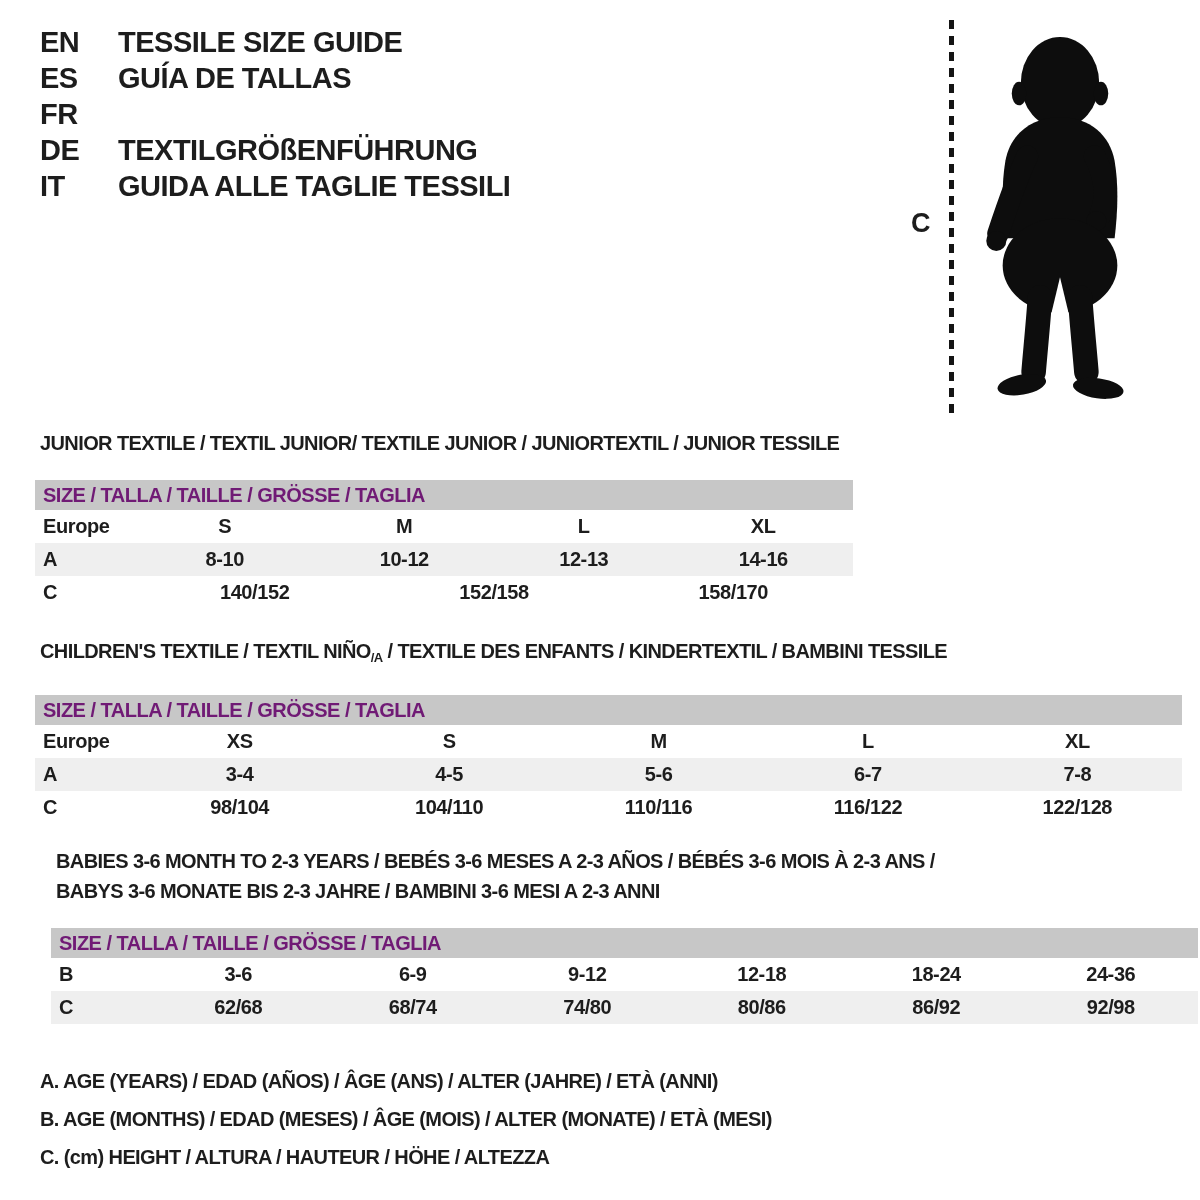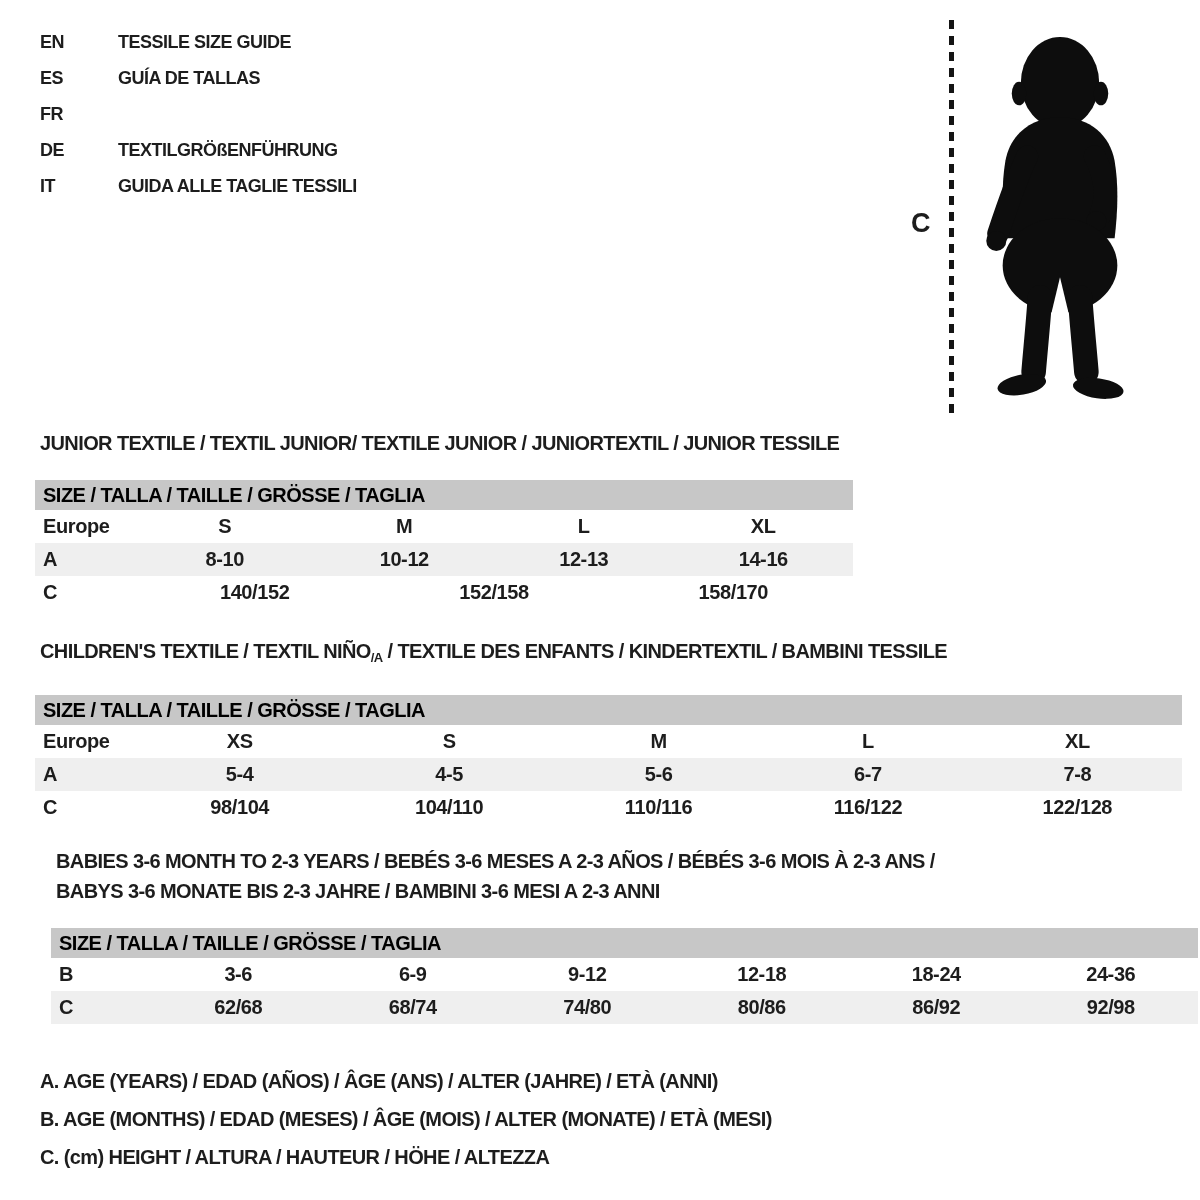--- a/index.html
+++ b/index.html
@@ -10,21 +10,21 @@
     background: #ffffff;
     font-family: "Liberation Sans", sans-serif;
     font-weight: bold;
     color: #1d1d1d;
     letter-spacing: -0.4px;
     overflow: hidden;
   }
 
   
   .lang-block { position:absolute; left:40px; top:24px; }
-  .lang-row { display:flex; line-height:36px; font-size:18px; letter-spacing:-0.5px; }
+  .lang-row { display:flex; line-height:36px; font-size:29px; letter-spacing:-0.5px; }
   .lang-code { width:78px; flex:0 0 78px; }
   .lang-title { white-space:nowrap; }
 
   
   .figure-area { position:absolute; left:905px; top:10px; width:270px; height:418px; }
   .measure-label { position:absolute; left:6px; top:198px; font-size:27px; }
   .measure-line {
     position:absolute; left:44px; top:10px; width:5px; height:398px;
     background: repeating-linear-gradient(to bottom, #141414 0 9px, transparent 9px 16px);
   }
@@ -33,21 +33,21 @@
   
   .section { position:absolute; left:35px; }
   .section-junior  { top:428px; width:818px; }
   .section-children{ top:636px; width:1147px; }
   .section-babies  { top:846px; width:1147px;margin-left:16px; }
   .section-heading { font-size:20px; line-height:30px; letter-spacing:-0.6px; padding-left:5px; white-space:nowrap; }
   .sub-script { font-size:13px; vertical-align:-4px; }
 
   .size-table { margin-top:22px; width:100%; }
   .thead {
-    background:#c7c7c7; color:#000000;
+    background:#c7c7c7; color:#701a75;
     height:30px; line-height:30px;
     font-size:20px; padding-left:8px; letter-spacing:-0.5px;
   }
   .trow { display:flex; height:33px; line-height:33px; font-size:20px; }
   .trow.shaded { background:#efefef; }
   .tlabel { flex:0 0 100px; padding-left:8px; text-align:left; }
   .tcell { flex:1; text-align:center; }
 
   
   .footnotes { position:absolute; left:40px; top:1062px; }
@@ -140,21 +140,21 @@
           <div class="trow">
             <div class="tlabel">Europe</div>
             <div class="tcell">XS</div>
             <div class="tcell">S</div>
             <div class="tcell">M</div>
             <div class="tcell">L</div>
             <div class="tcell">XL</div>
           </div>
           <div class="trow shaded">
             <div class="tlabel">A</div>
-            <div class="tcell">5-4</div>
+            <div class="tcell">3-4</div>
             <div class="tcell">4-5</div>
             <div class="tcell">5-6</div>
             <div class="tcell">6-7</div>
             <div class="tcell">7-8</div>
           </div>
           <div class="trow">
             <div class="tlabel">C</div>
             <div class="tcell">98/104</div>
             <div class="tcell">104/110</div>
             <div class="tcell">110/116</div>

